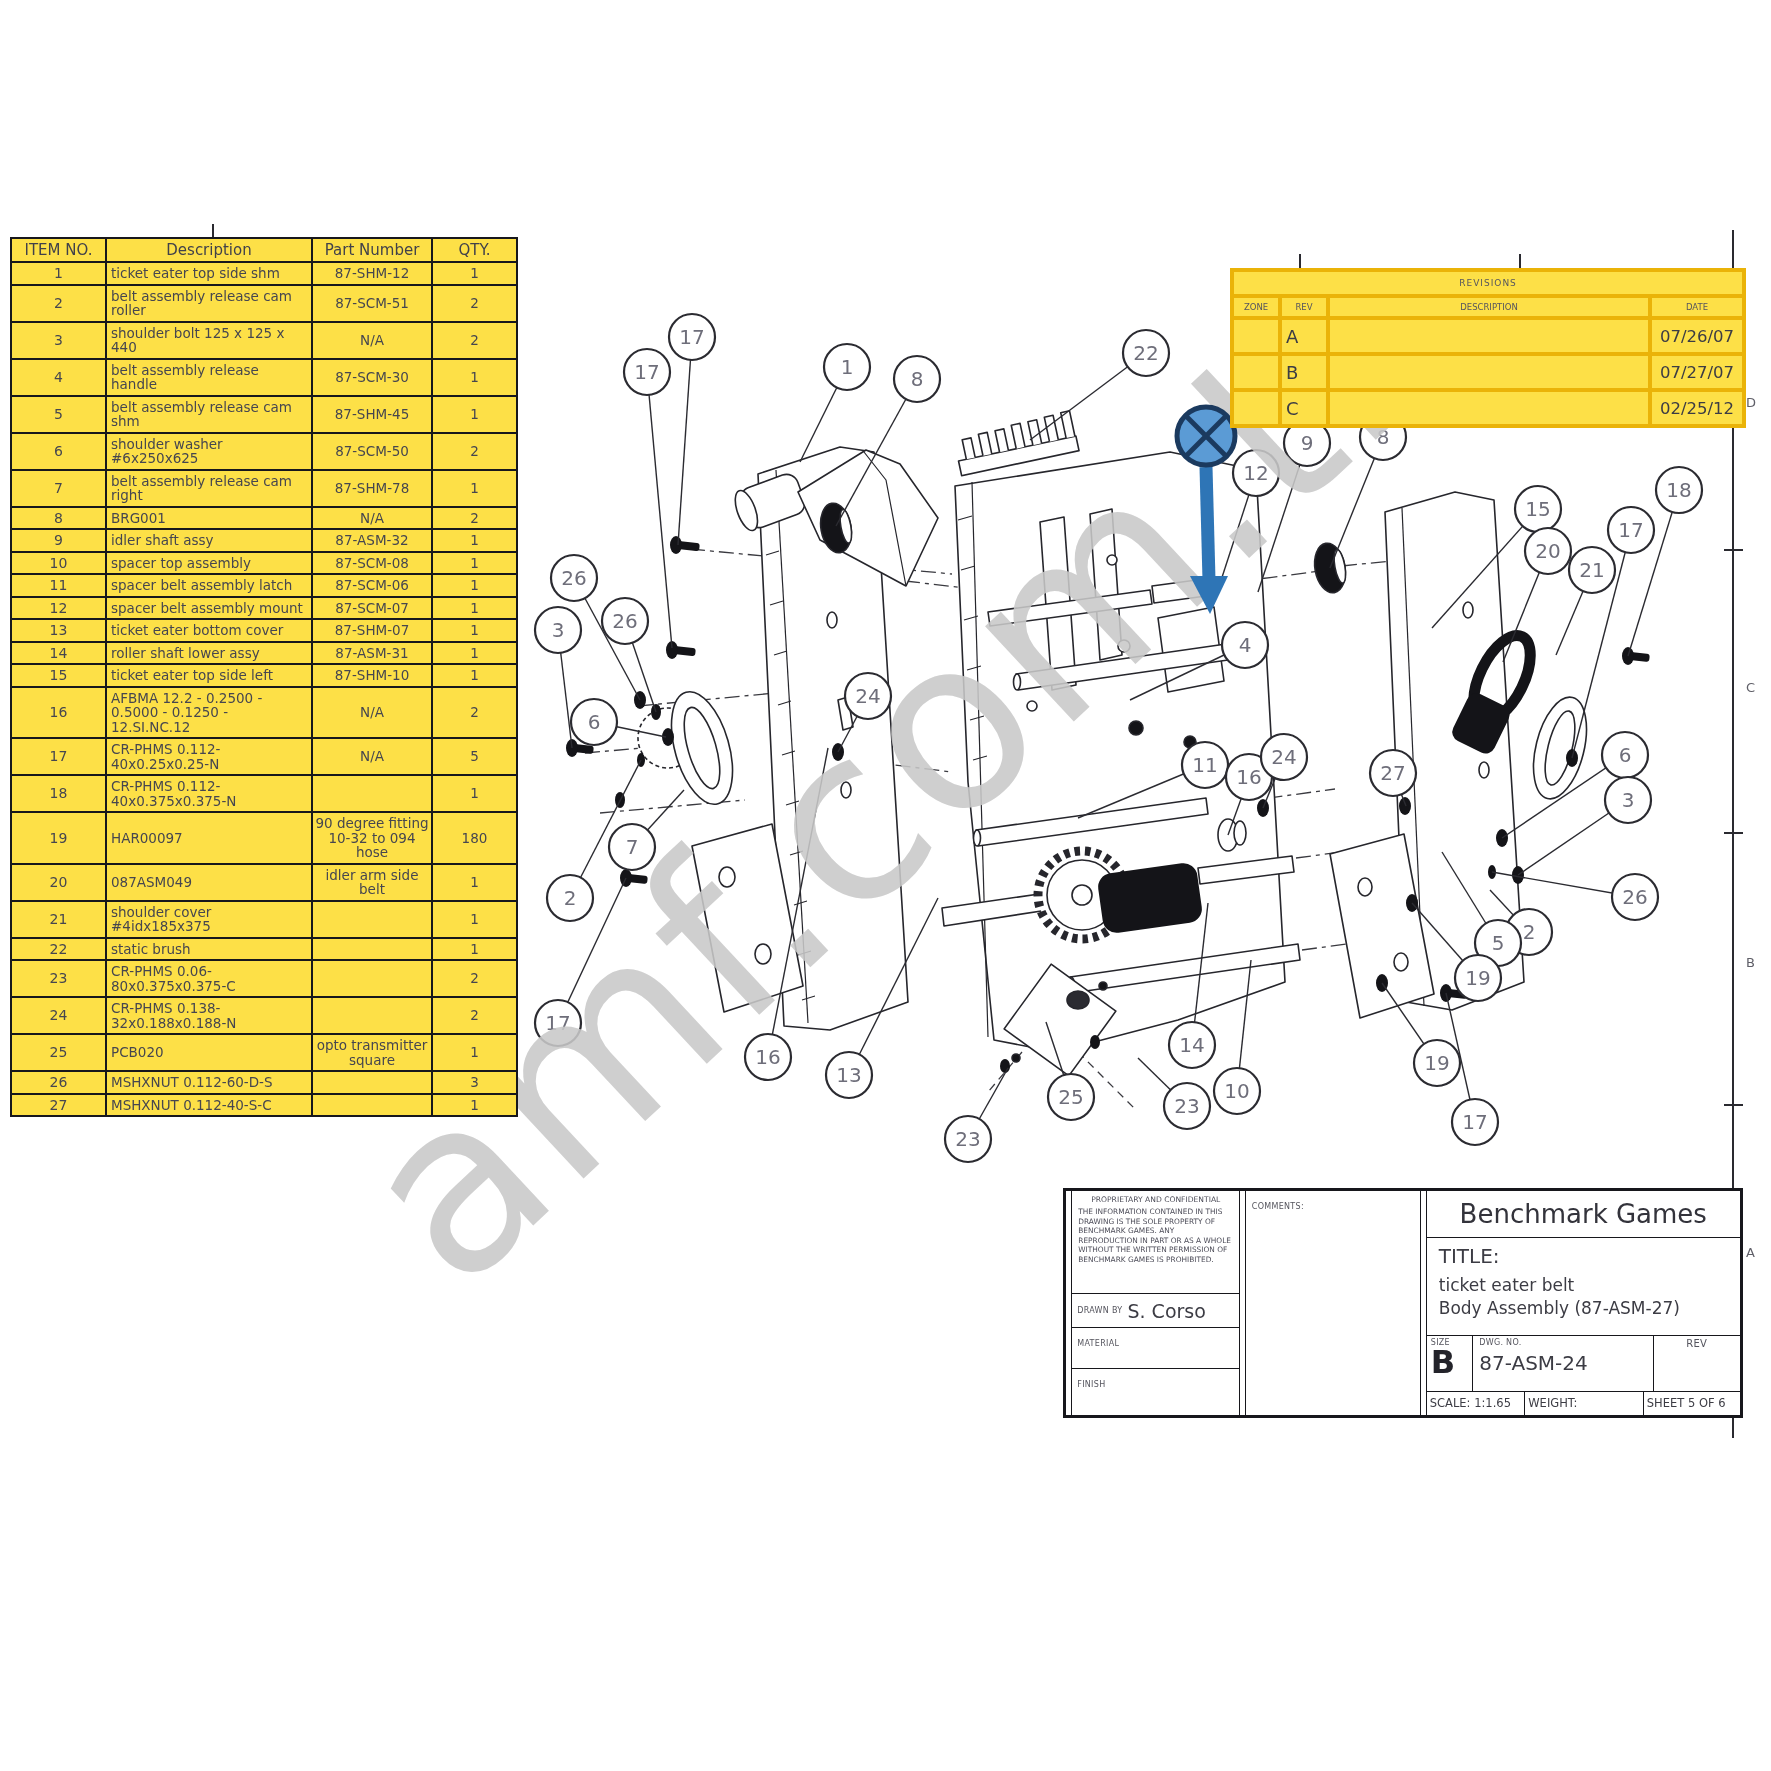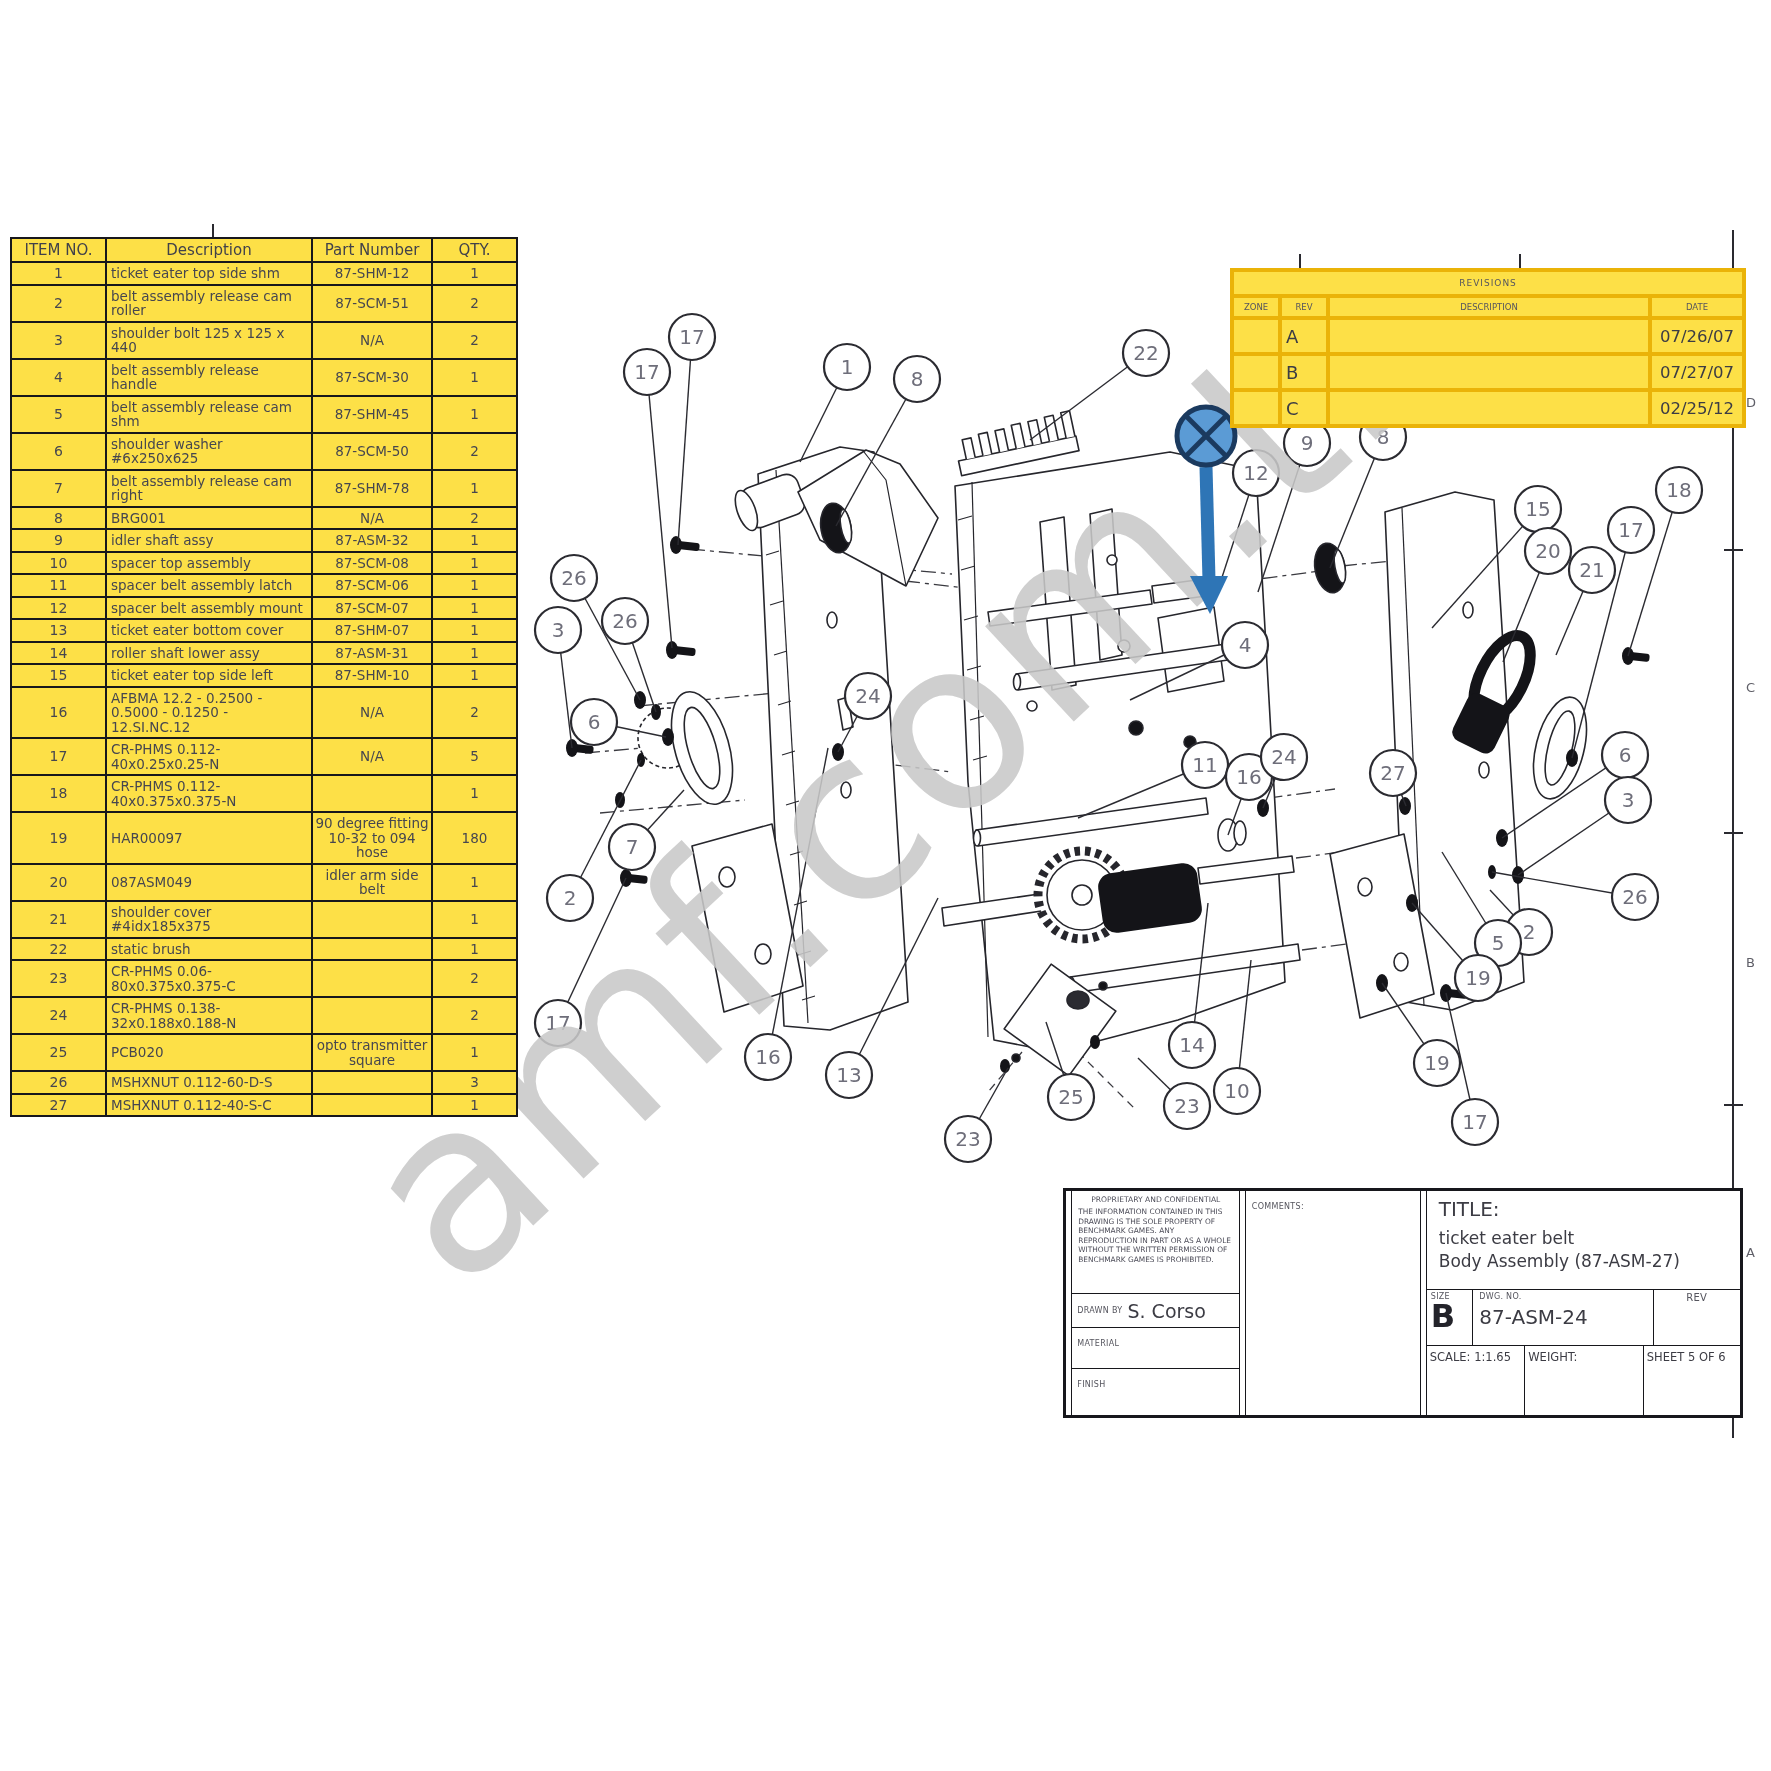--- a/index.html
+++ b/index.html
@@ -619,20 +619,23 @@
     <div class="cellb fin">
       <span class="tiny">FINISH</span>
     </div>
   </div>
   <div class="tb-col tb-mid">
     <div class="cellb comments">
       <span class="tiny">COMMENTS:</span>
     </div>
   </div>
   <div class="tb-col tb-right">
+    <div class="cellb bg">
+      <span class="bg-name">Benchmark Games</span>
+    </div>
     <div class="cellb ttl">
       <div class="ttl-label">TITLE:</div>
       <div class="ttl-line">ticket eater belt</div>
       <div class="ttl-line">Body Assembly (87-ASM-27)</div>
     </div>
     <div class="szrow">
       <div class="cellb sz">
         <div class="tiny">SIZE</div>
         <div class="sz-letter">B</div>
       </div>

